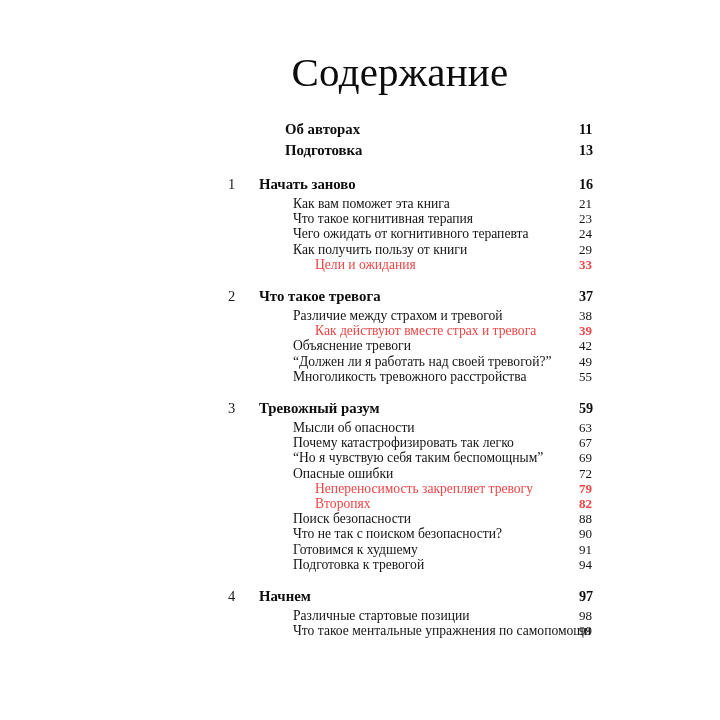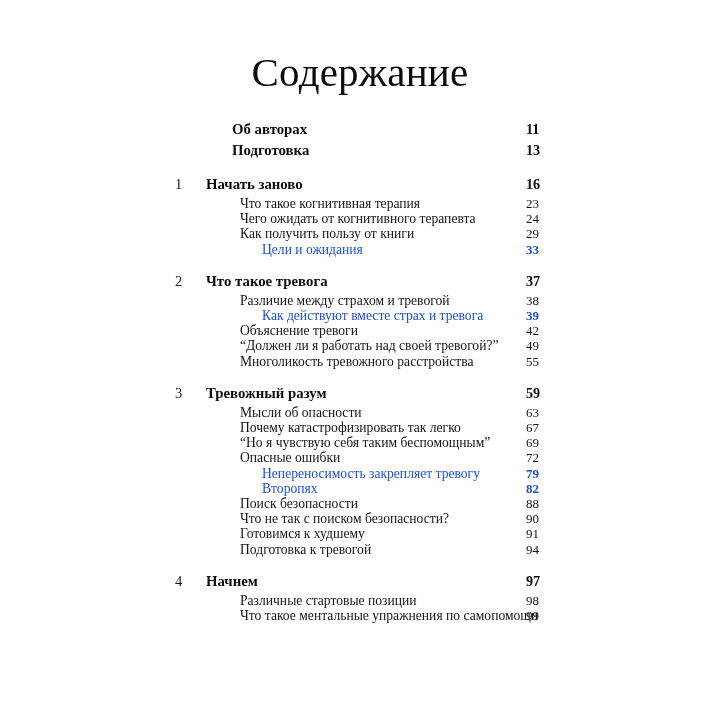--- a/index.html
+++ b/index.html
@@ -13,38 +13,39 @@
     font-family: "Liberation Serif", "DejaVu Serif", serif;
     color: #000000;
     overflow: hidden;
   }
 
   .page {
     position: relative;
     width: 616px;
     height: 720px;
     box-sizing: border-box;
+    margin-left: 40px;
   }
 
   .toc-title {
     position: absolute;
     left: 0;
     top: 52px;
     width: 720px;
     text-align: center;
     font-size: 41px;
     font-weight: 400;
     letter-spacing: 0.2px;
     color: #0c0c0c;
     line-height: 1;
   }
 
   .toc-body {
     position: absolute;
-    left: 175px;
+    left: 188px;
     top: 119px;
     width: 385px;
   }
 
   .entry {
     display: flex;
     align-items: baseline;
     position: relative;
     width: 100%;
   }
@@ -100,21 +101,21 @@
     color: #141414;
   }
   .sub1 .label { padding-left: 39px; }
   .sub1 .page-col { font-weight: 400; font-size: 13px; }
 
   
   .sub2 {
     line-height: 15.2px;
     font-size: 13.6px;
     font-weight: 400;
-    color: #1d4ed8;
+    color: #ef4444;
   }
   .sub2 .label { padding-left: 61px; }
   .sub2 .page-col { font-weight: 700; font-size: 13px; }
   .gap-chapter { height: 16px; }
   .gap-chapter-first { height: 16px; }
   .after-chapter { height: 3px; }
 </style>
 </head>
 <body>
 
@@ -135,20 +136,25 @@
       </div>
       <div class="gap-chapter-first"></div>
       <div class="entry chapter">
         <span class="num-col">1</span>
         <span class="label">Начать заново</span>
         <span class="page-col">16</span>
       </div>
       <div class="after-chapter"></div>
       <div class="entry sub1">
         <span class="num-col"></span>
+        <span class="label">Как вам поможет эта книга</span>
+        <span class="page-col">21</span>
+      </div>
+      <div class="entry sub1">
+        <span class="num-col"></span>
         <span class="label">Что такое когнитивная терапия</span>
         <span class="page-col">23</span>
       </div>
       <div class="entry sub1">
         <span class="num-col"></span>
         <span class="label">Чего ожидать от когнитивного терапевта</span>
         <span class="page-col">24</span>
       </div>
       <div class="entry sub1">
         <span class="num-col"></span>

